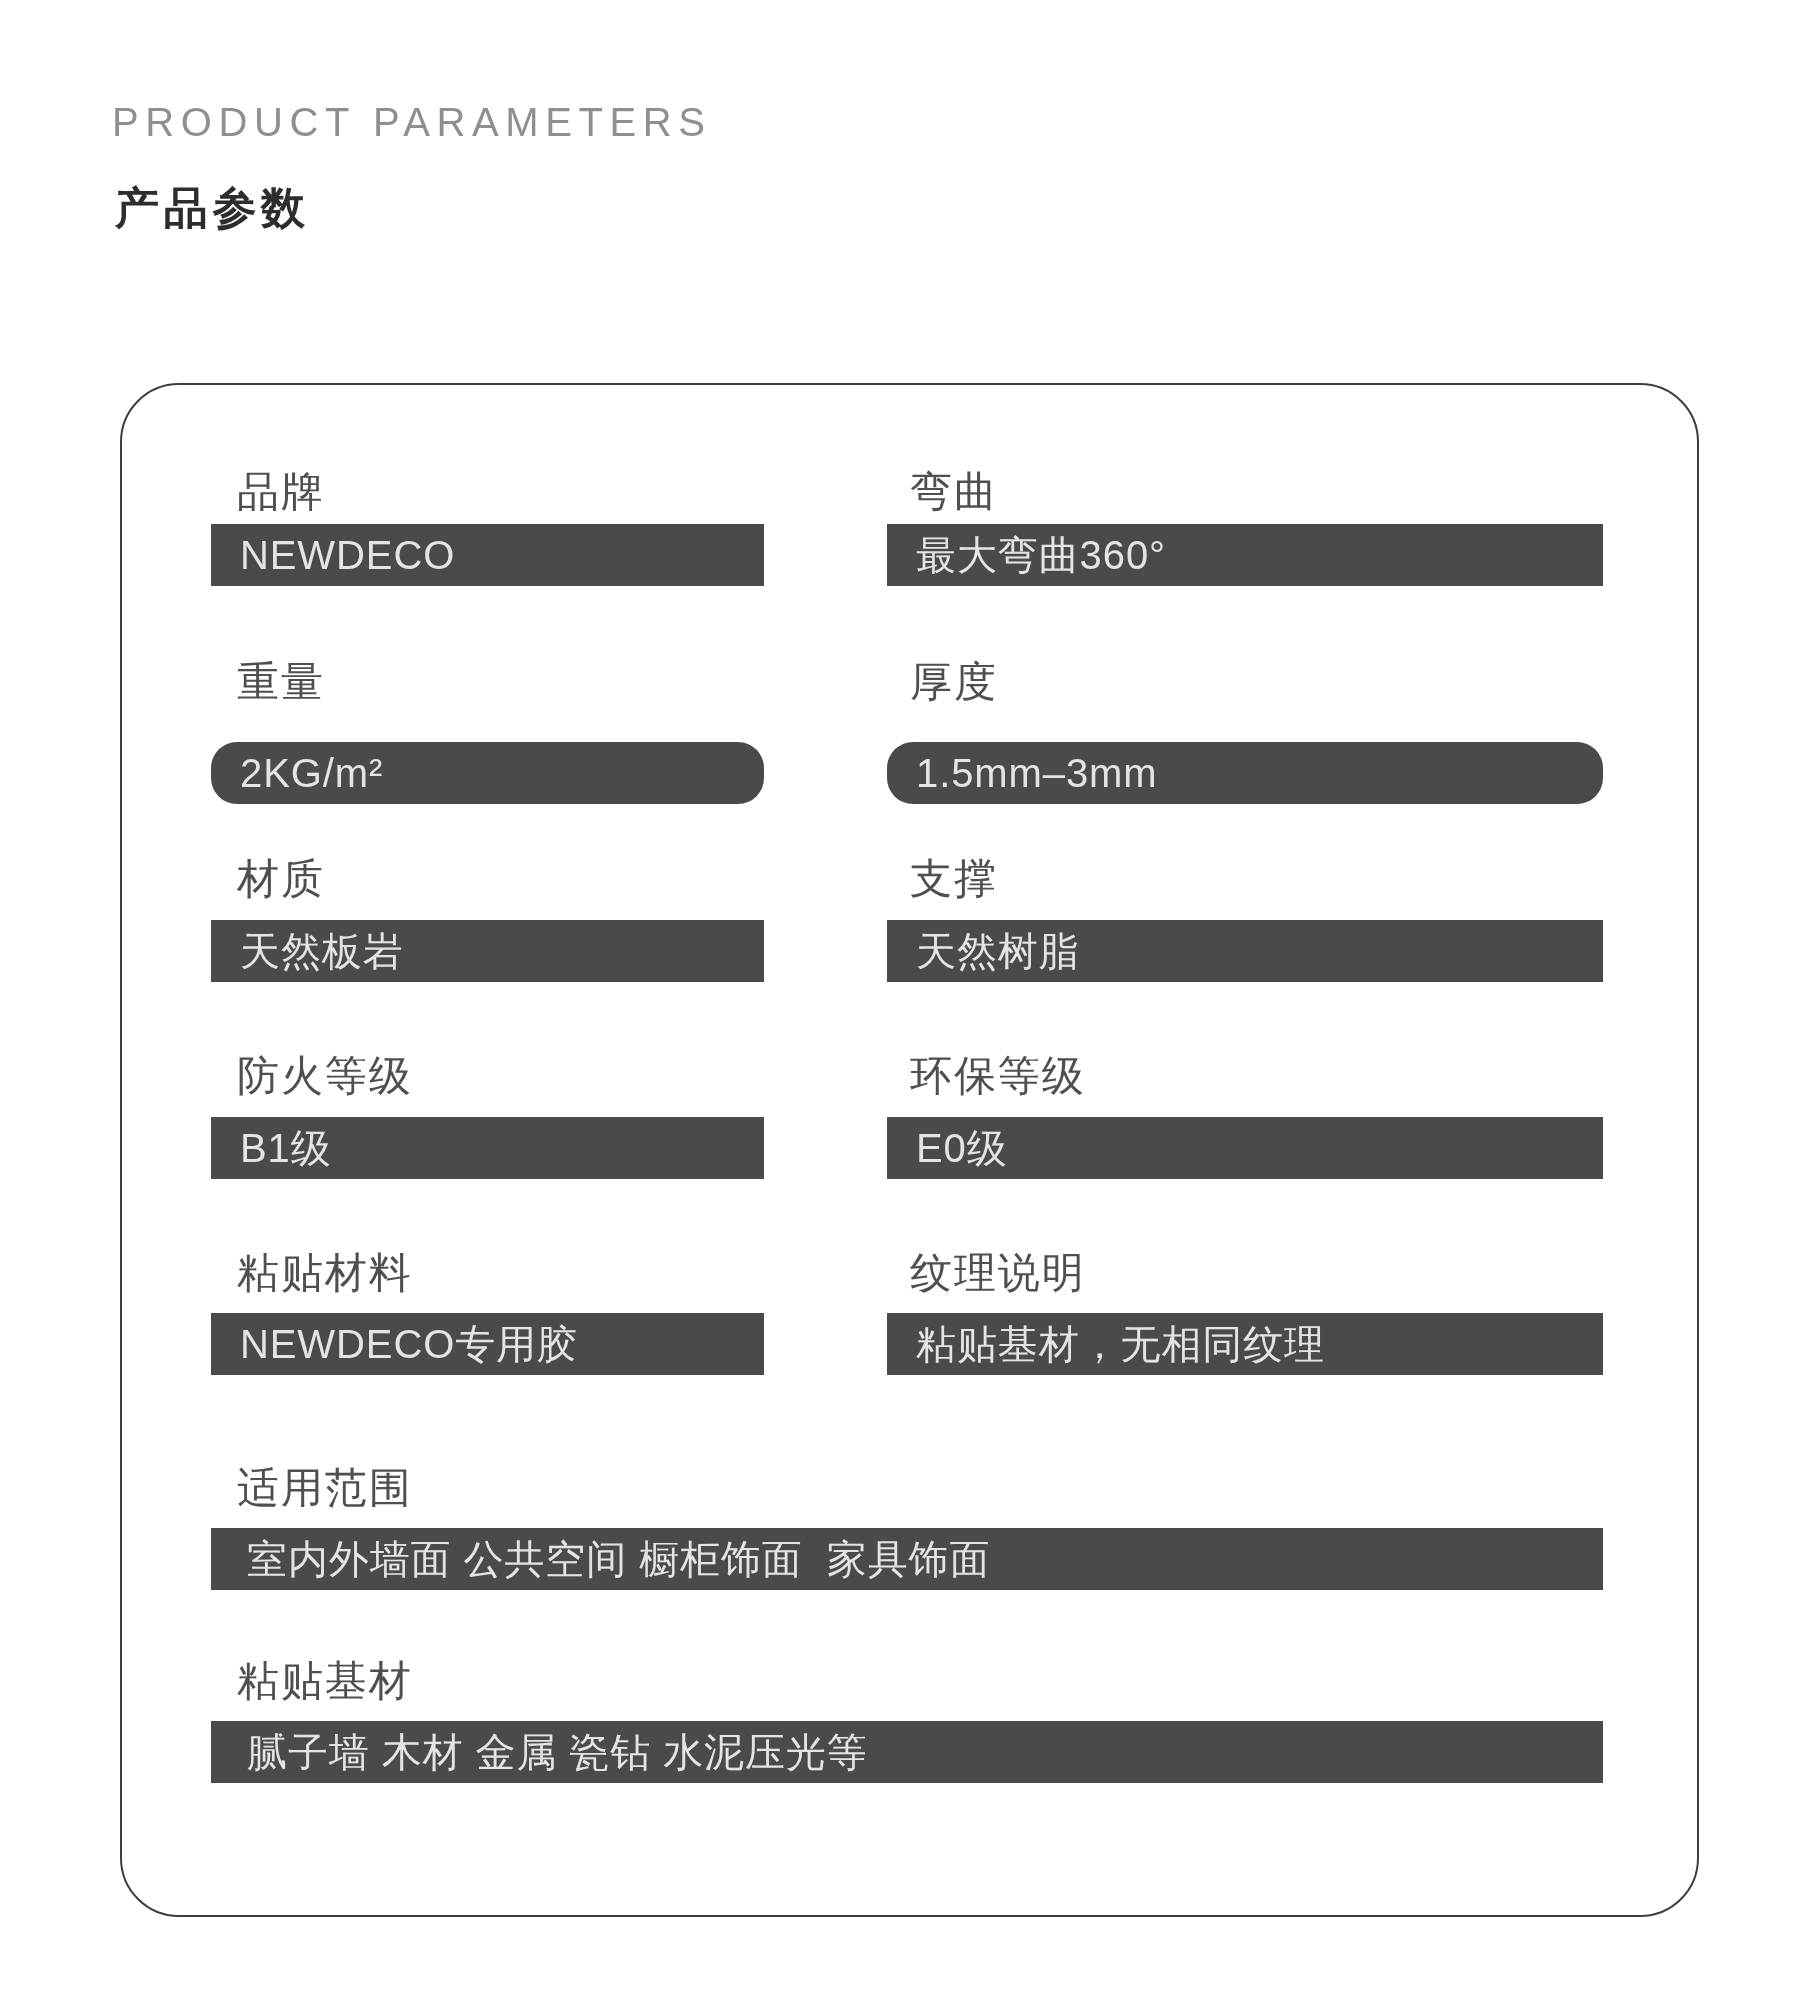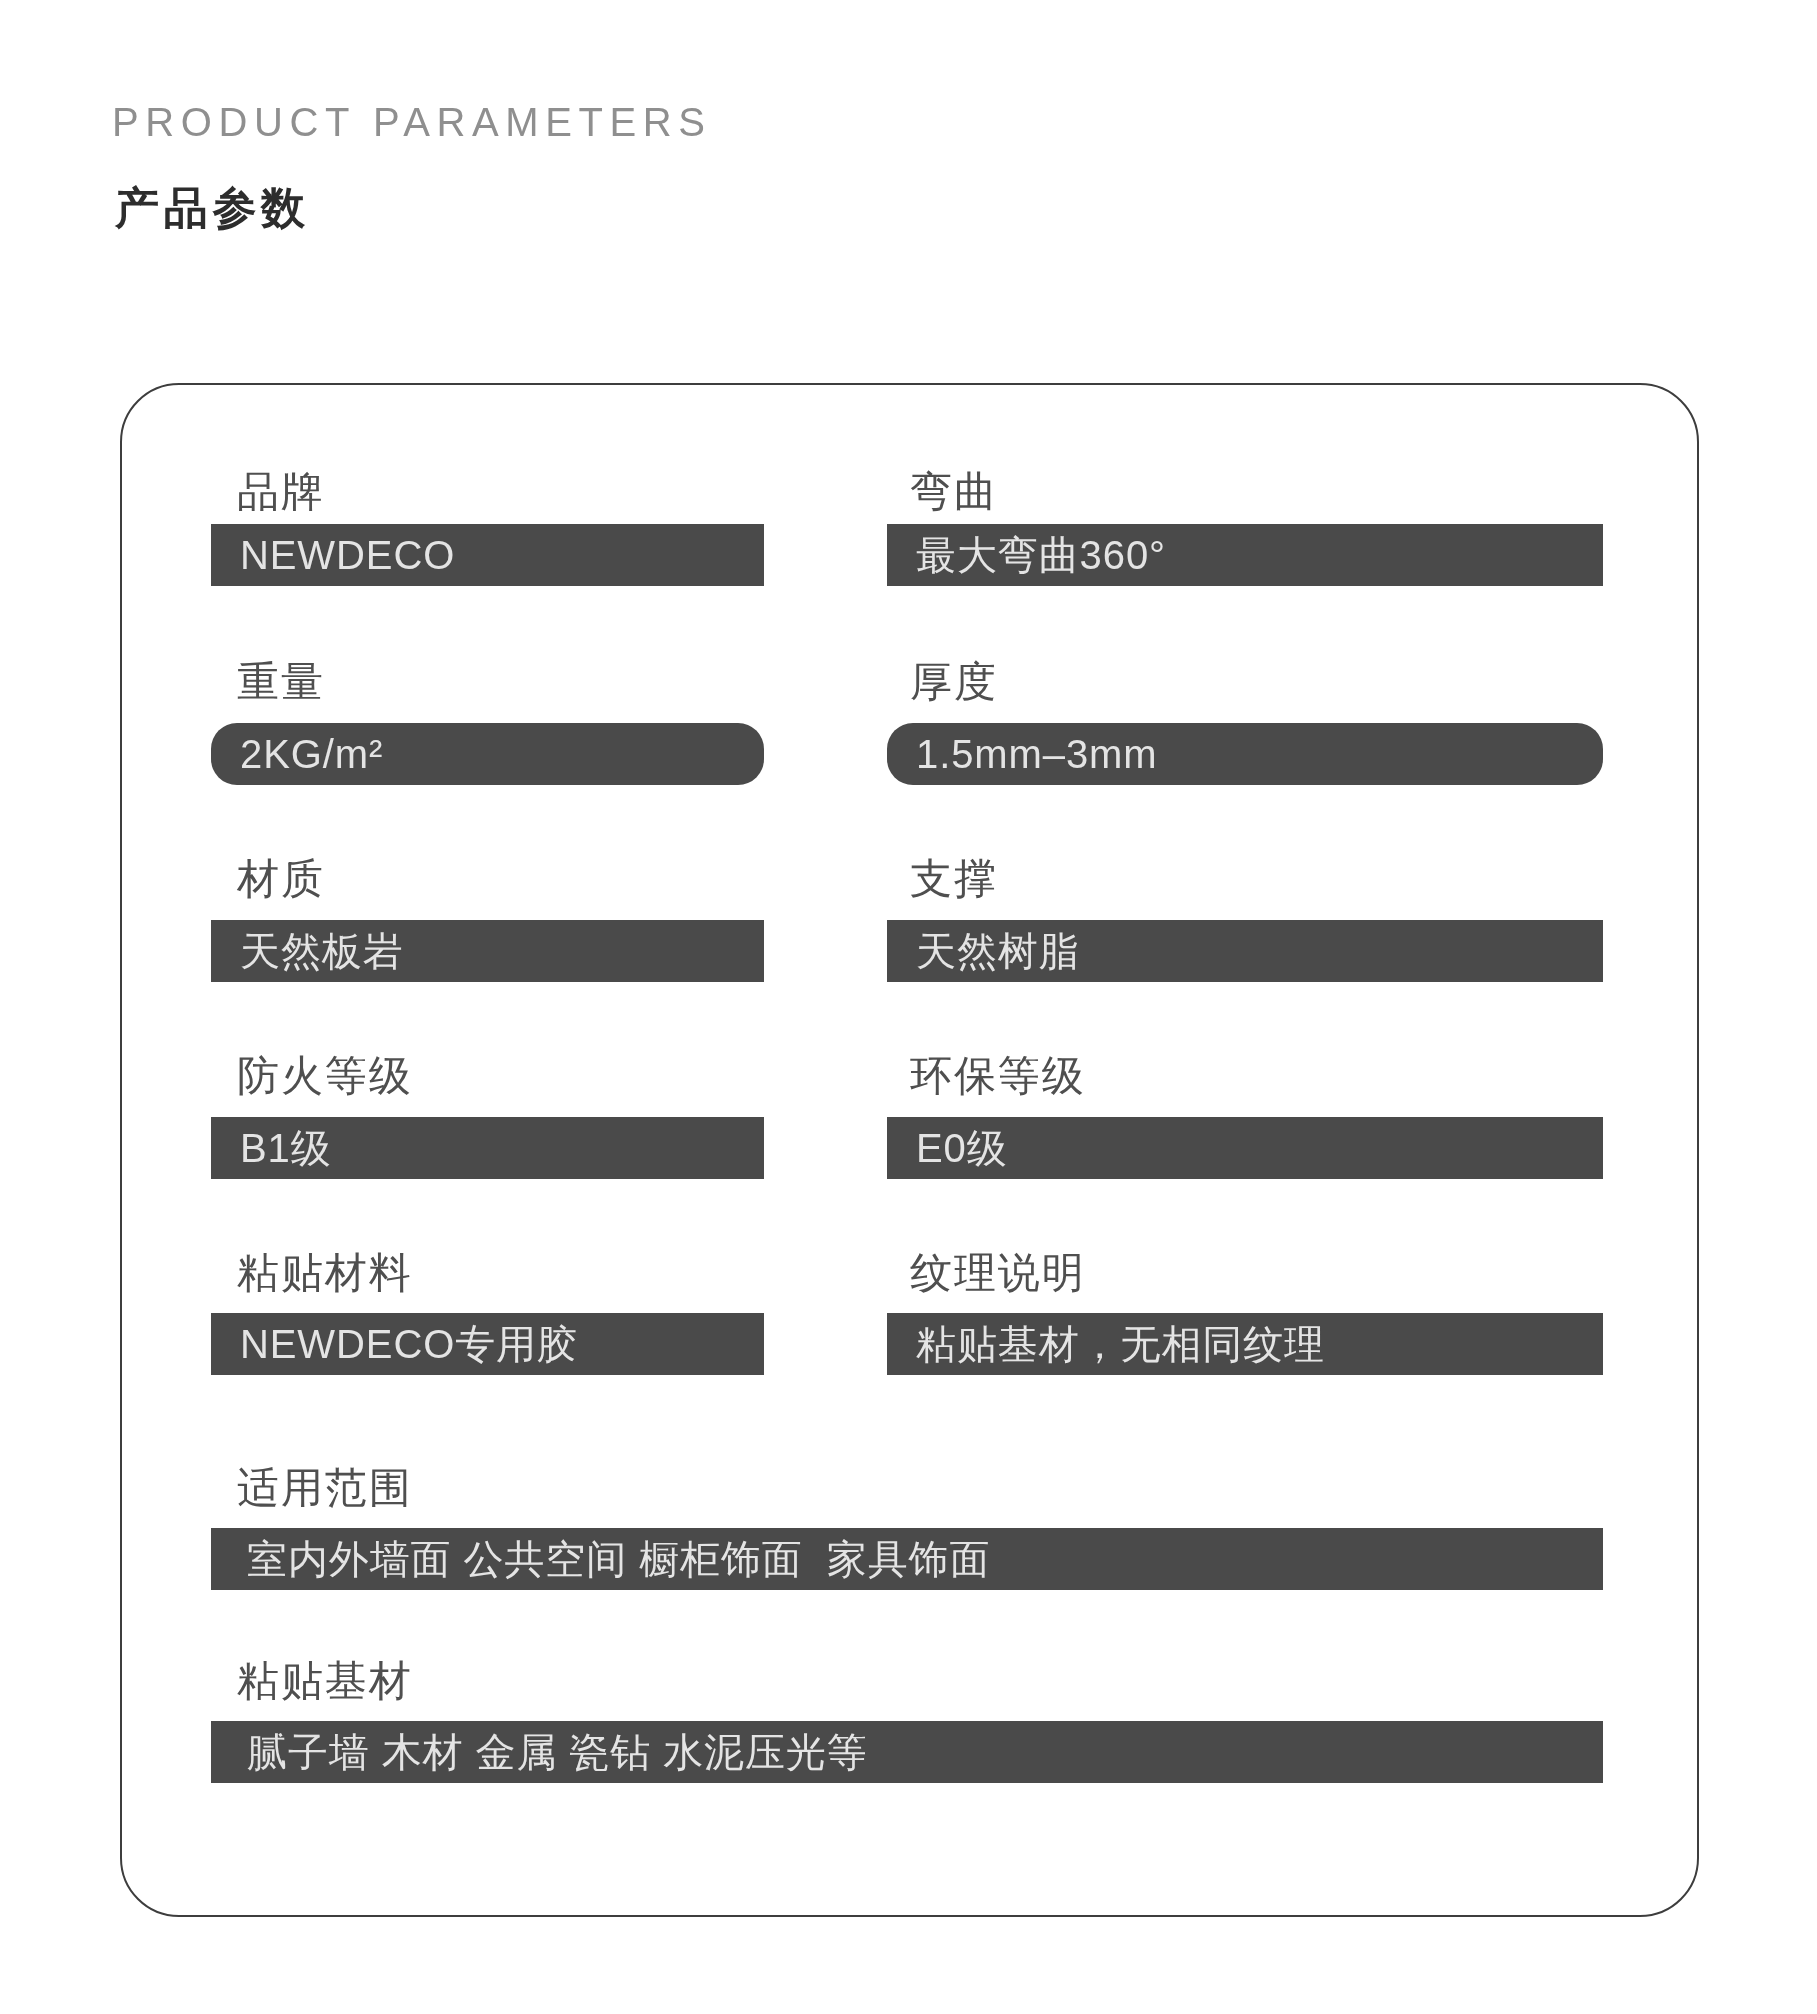--- a/index.html
+++ b/index.html
@@ -74,21 +74,21 @@
   }
   
   .col-l .param-label { left: 115px; }
   .col-l .param-bar   { left: 89px;  width: 553px; }
   .col-r .param-label { left: 788px; }
   .col-r .param-bar   { left: 765px; width: 716px; }
   .col-f .param-label { left: 115px; }
   .col-f .param-bar   { left: 89px;  width: 1392px; padding-left: 36px; }
   
   .r0 .param-label { top: 86px; }   .r0 .param-bar { top: 139px; }
-  .r1 .param-label { top: 276px; }  .r1 .param-bar { top: 338px; border-radius: 26px; }
+  .r1 .param-label { top: 276px; }  .r1 .param-bar { top: 357px; border-radius: 26px; }
   .r2 .param-label { top: 473px; }  .r2 .param-bar { top: 535px; }
   .r3 .param-label { top: 670px; }  .r3 .param-bar { top: 732px; }
   .r4 .param-label { top: 867px; }  .r4 .param-bar { top: 928px; text-align: right; }
   .r5 .param-label { top: 1082px; } .r5 .param-bar { top: 1143px; }
   .r6 .param-label { top: 1275px; } .r6 .param-bar { top: 1336px; }
 </style>
 </head>
 <body>
 
 <div class="canvas">

